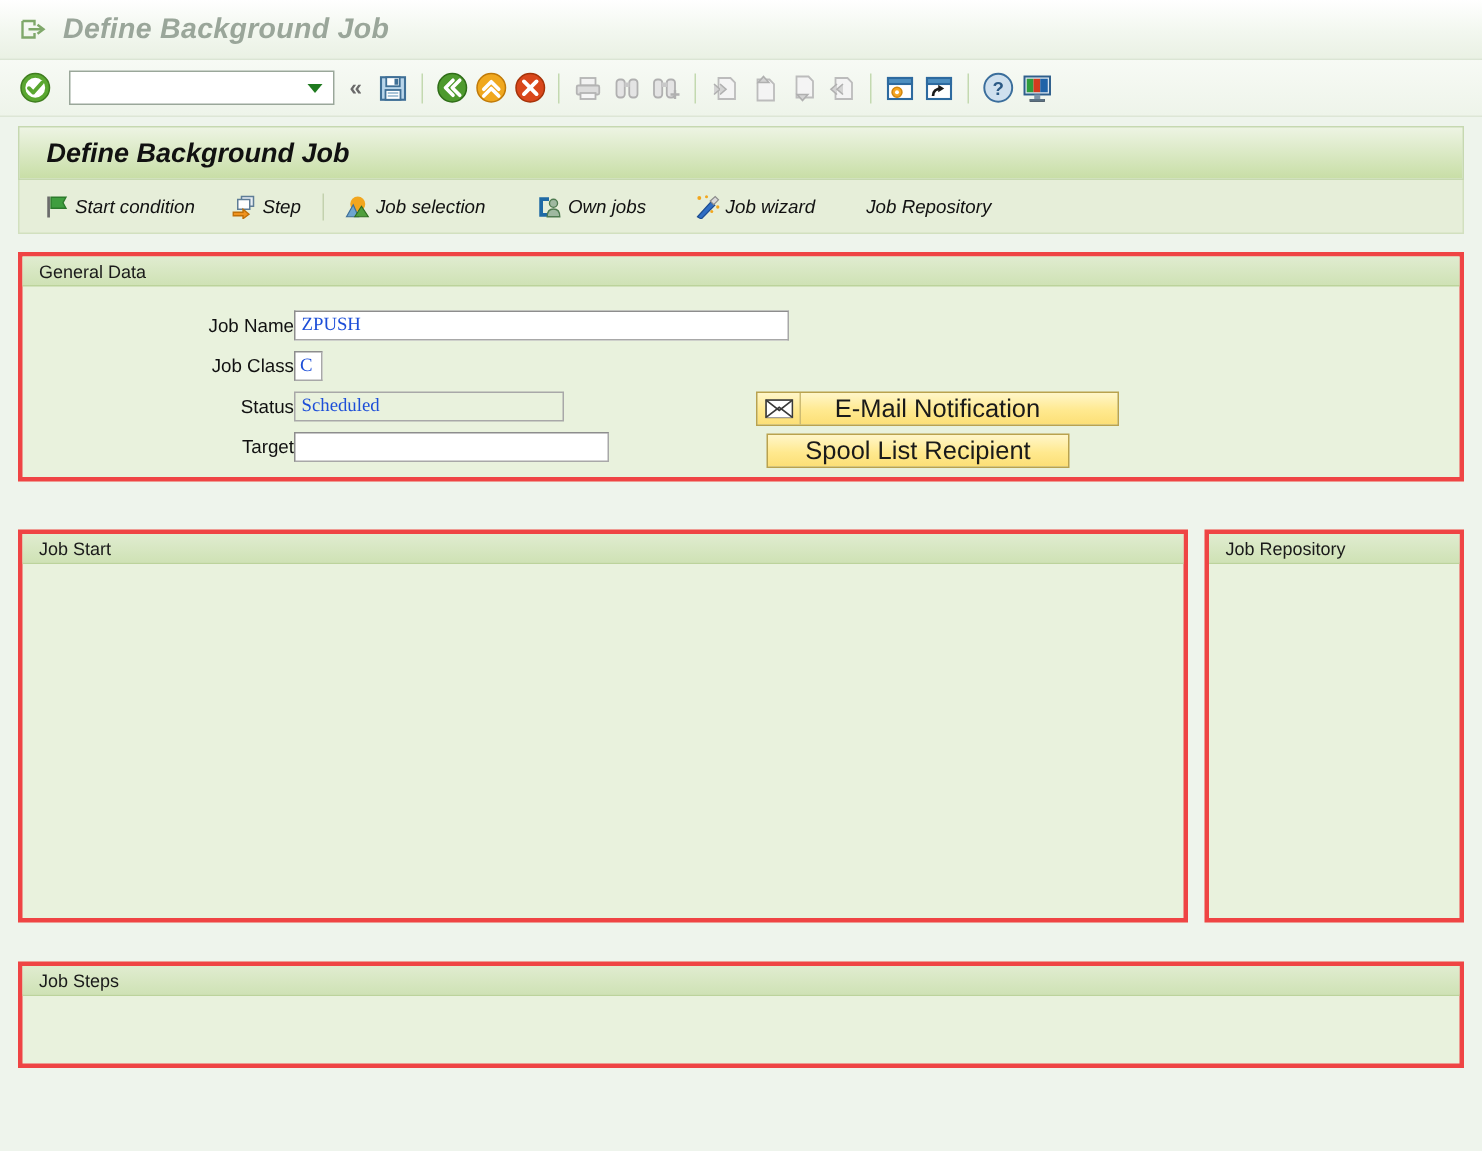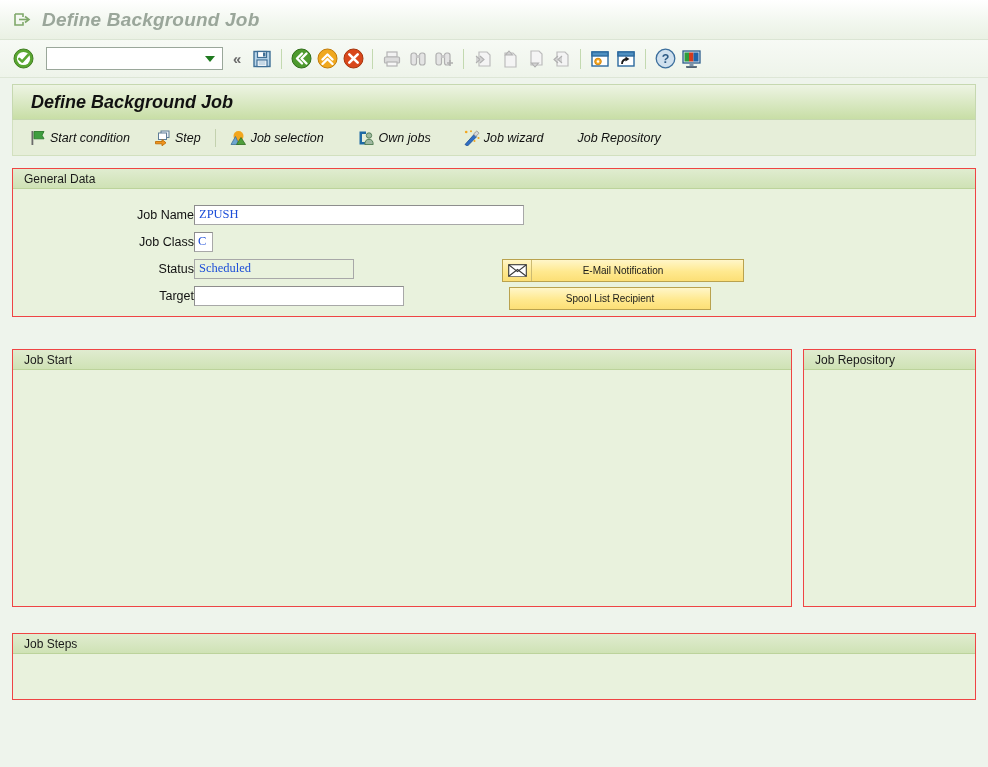--- a/index.html
+++ b/index.html
@@ -136,21 +136,21 @@
   .app-sep {
     width: 1px; height: 18px;
     background: #c3d1ae;
     margin: 0 8px;
     flex: none;
   }
 
   
   .groupbox {
     margin: 0 12px;
-    border: 1px solid #ef4444;
+    border: 3px solid #ef4444;
     background: #e9f2dd;
     box-sizing: border-box;
   }
   .group-header {
     height: 20px;
     background: linear-gradient(to bottom, #e0ecd0 0%, #cfe2b5 100%);
     border-bottom: 1px solid #bcd39b;
     display: flex;
     align-items: center;
     padding-left: 11px;
@@ -193,33 +193,33 @@
     font-family: Liberation Serif, serif;
     font-size: 12.5px;
     color: #1d4ed8;
   }
   .txtfield.readonly {
     background: #e9f2dd;
     border-color: #a8a8a8;
   }
   #field-job-name { width: 330px; }
   #field-job-class { width: 19px; padding-left: 3px; }
-  #field-status { width: 160px; }
+  #field-status { width: 180px; }
   #field-target { width: 210px; }
 
   
   .ybtn {
     position: absolute;
     background: linear-gradient(to bottom, #fff6c9 0%, #ffe98f 55%, #fcdf76 100%);
     border: 1px solid #b9a24e;
     height: 23px;
     box-sizing: border-box;
     display: flex;
     align-items: center;
-    font-size: 10px;
+    font-size: 17px;
     color: #1a1a1a;
   }
   #btn-email-notification {
     left: 489px;
     top: 70px;
     width: 242px;
     justify-content: center;
   }
   #btn-email-notification .mail-wrap {
     position: absolute;

